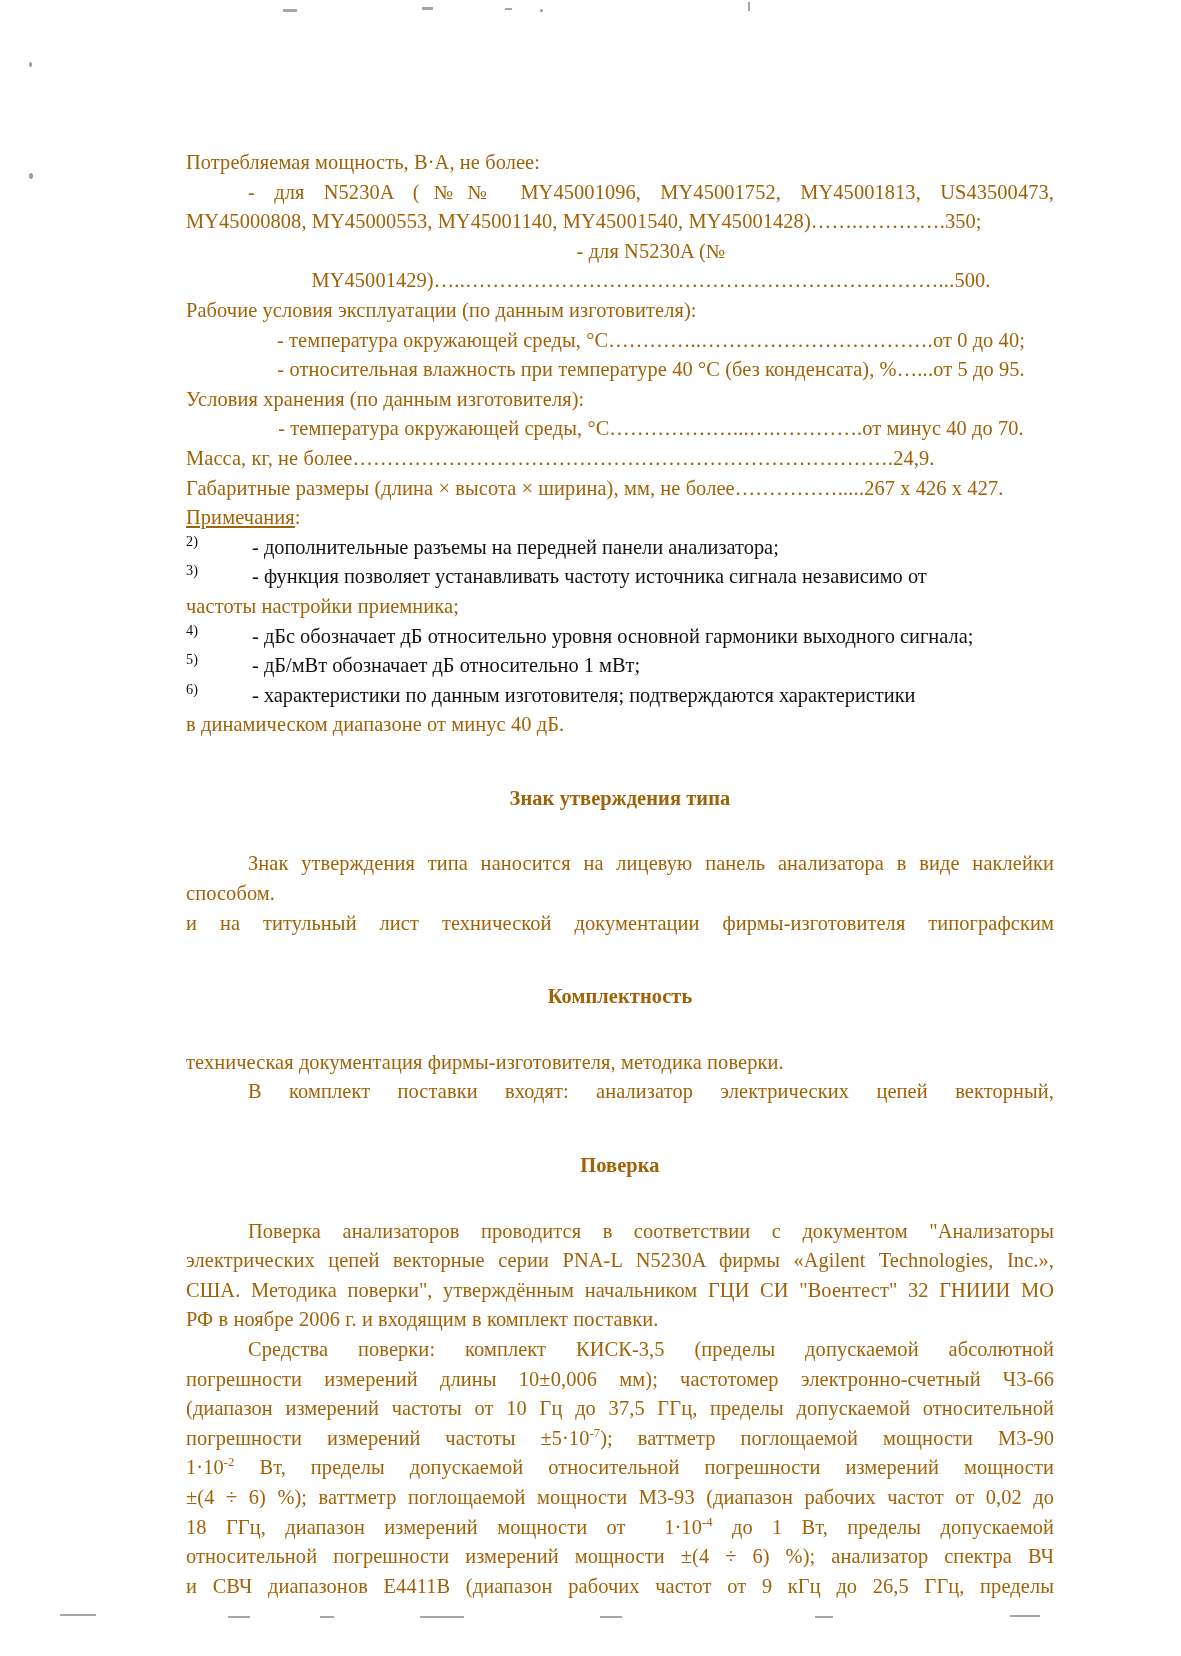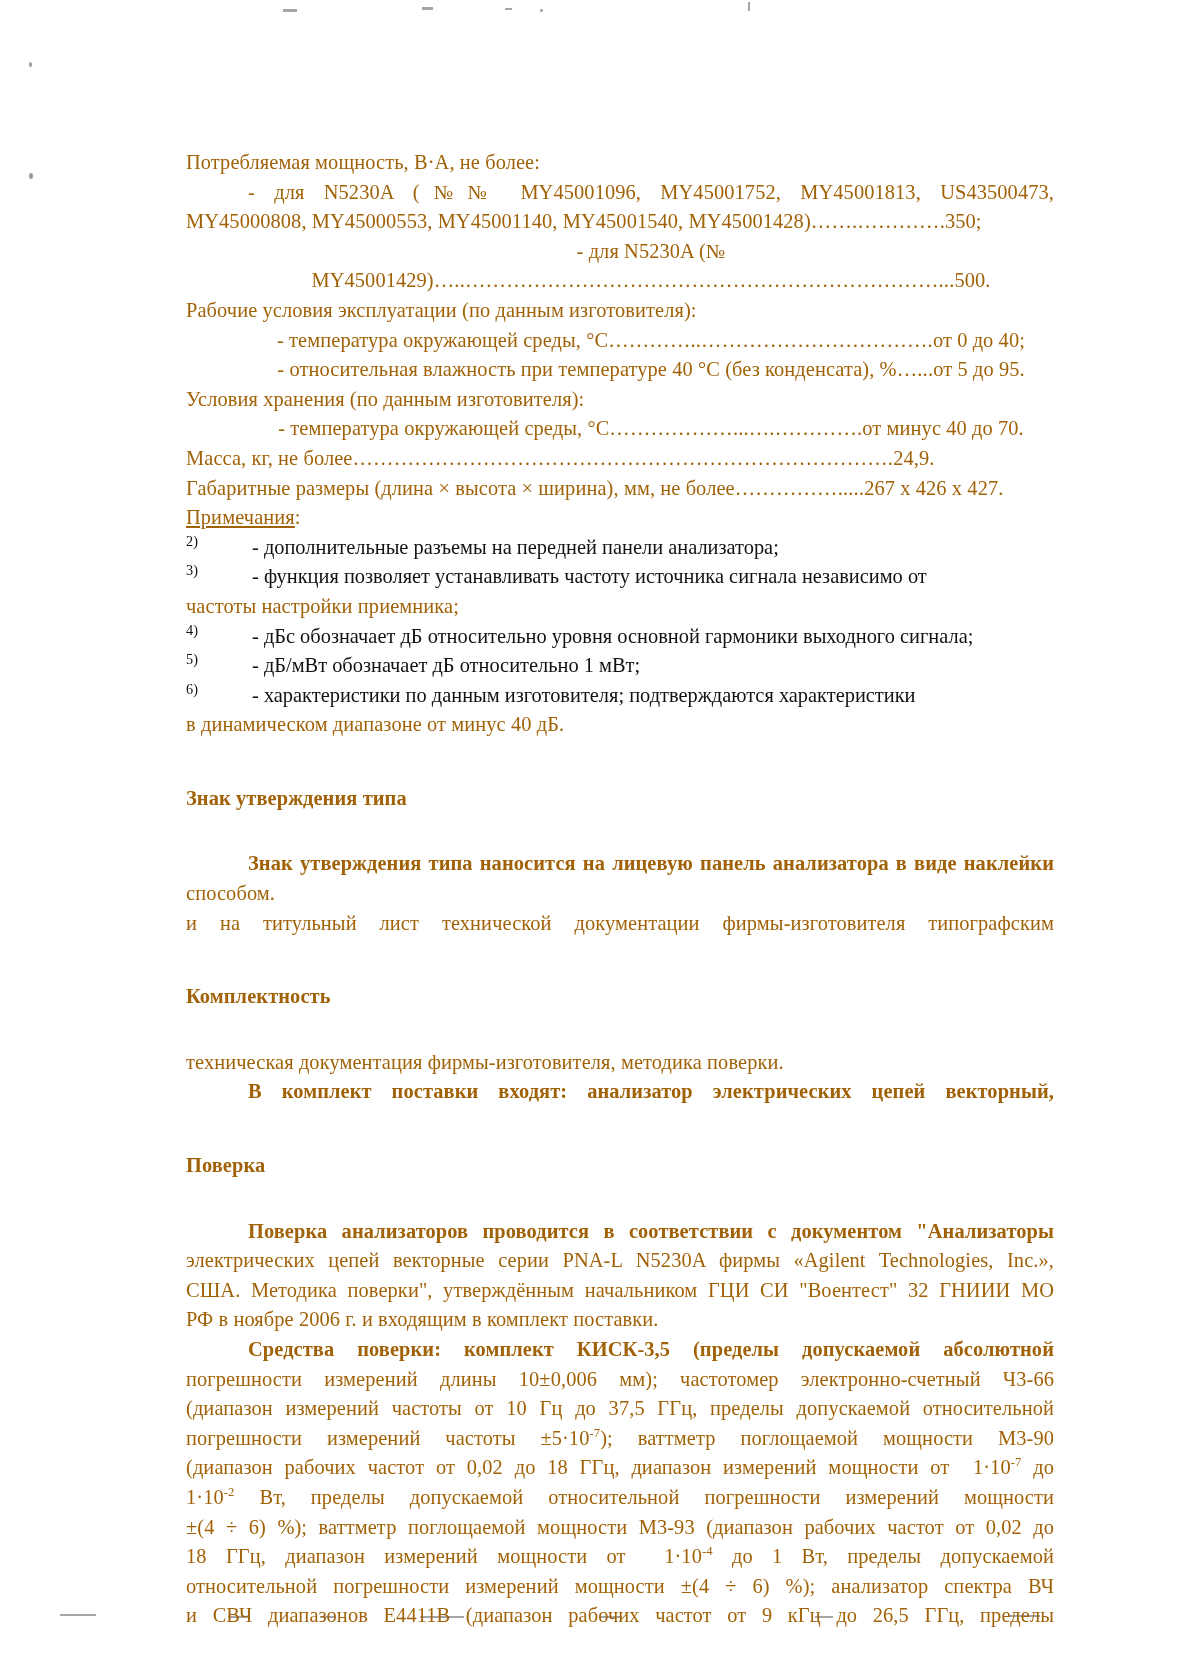--- a/index.html
+++ b/index.html
@@ -41,25 +41,26 @@
 
   p, .line {
     margin: 0;
     font-size: 20.4px;
     line-height: 29.6px;
     color: #a16207;
     letter-spacing: .1px;
   }
   .just-full { text-align: justify; text-align-last: justify; }
 
-  .indent   { text-indent: 62px; font-weight: bold; }
+  .indent   { text-indent: 62px; }
   .hang     { padding-left: 62px; text-align: center; }
 
   .heading {
     font-weight: bold;
+    text-align: center;
     font-size: 20.4px;
     line-height: 29.6px;
   }
   .gap-l  { height: 36px; }
   .gap-xl { height: 44px; }
 
   .u { text-decoration: underline; text-underline-offset: 2px; }
 
   sup {
     font-size: 0.62em;
@@ -166,21 +167,20 @@
   <p class="line just-full">электрических цепей векторные серии PNA-L N5230A фирмы «Agilent Technologies, Inc.»,</p>
   <p class="line just-full">США. Методика поверки", утверждённым начальником ГЦИ СИ "Воентест" 32 ГНИИИ МО</p>
   <p class="line">РФ в ноябре 2006 г. и входящим в комплект поставки.</p>
 
   <p class="line just-full indent">Средства   поверки:   комплект   КИСК-3,5   (пределы   допускаемой   абсолютной</p>
   <p class="line just-full">погрешности измерений длины 10±0,006 мм); частотомер электронно-счетный Ч3-66</p>
   <p class="line just-full">(диапазон измерений частоты от 10 Гц до 37,5 ГГц, пределы допускаемой относительной</p>
 
   <p class="line just-full"><span>погрешности измерений частоты ±5·10</span><sup>-7</sup><span>); ваттметр поглощаемой мощности М3-90</span></p>
 
-  <p class="line just-full"><span>(диапазон рабочих частот от 0,02 до 18 ГГц, диапазон измерений мощности от</span>&nbsp;&nbsp;<span>1·10</span><sup>-7</sup>&nbsp;<span>до</span></p>
 
   <p class="line just-full"><span>1·10</span><sup>-2</sup>&nbsp;<span>Вт,   пределы   допускаемой   относительной   погрешности   измерений   мощности</span></p>
 
   <p class="line just-full">±(4 ÷ 6) %); ваттметр поглощаемой мощности М3-93 (диапазон рабочих частот от 0,02 до</p>
 
   <p class="line just-full"><span>18 ГГц,  диапазон  измерений  мощности  от</span>&nbsp;&nbsp;<span>1·10</span><sup>-4</sup>&nbsp;<span>до   1 Вт,   пределы   допускаемой</span></p>
 
   <p class="line just-full">относительной погрешности измерений мощности ±(4 ÷ 6) %); анализатор спектра ВЧ</p>
   <p class="line just-full">и СВЧ диапазонов Е4411В (диапазон рабочих частот от 9 кГц до 26,5 ГГц, пределы</p>
 

